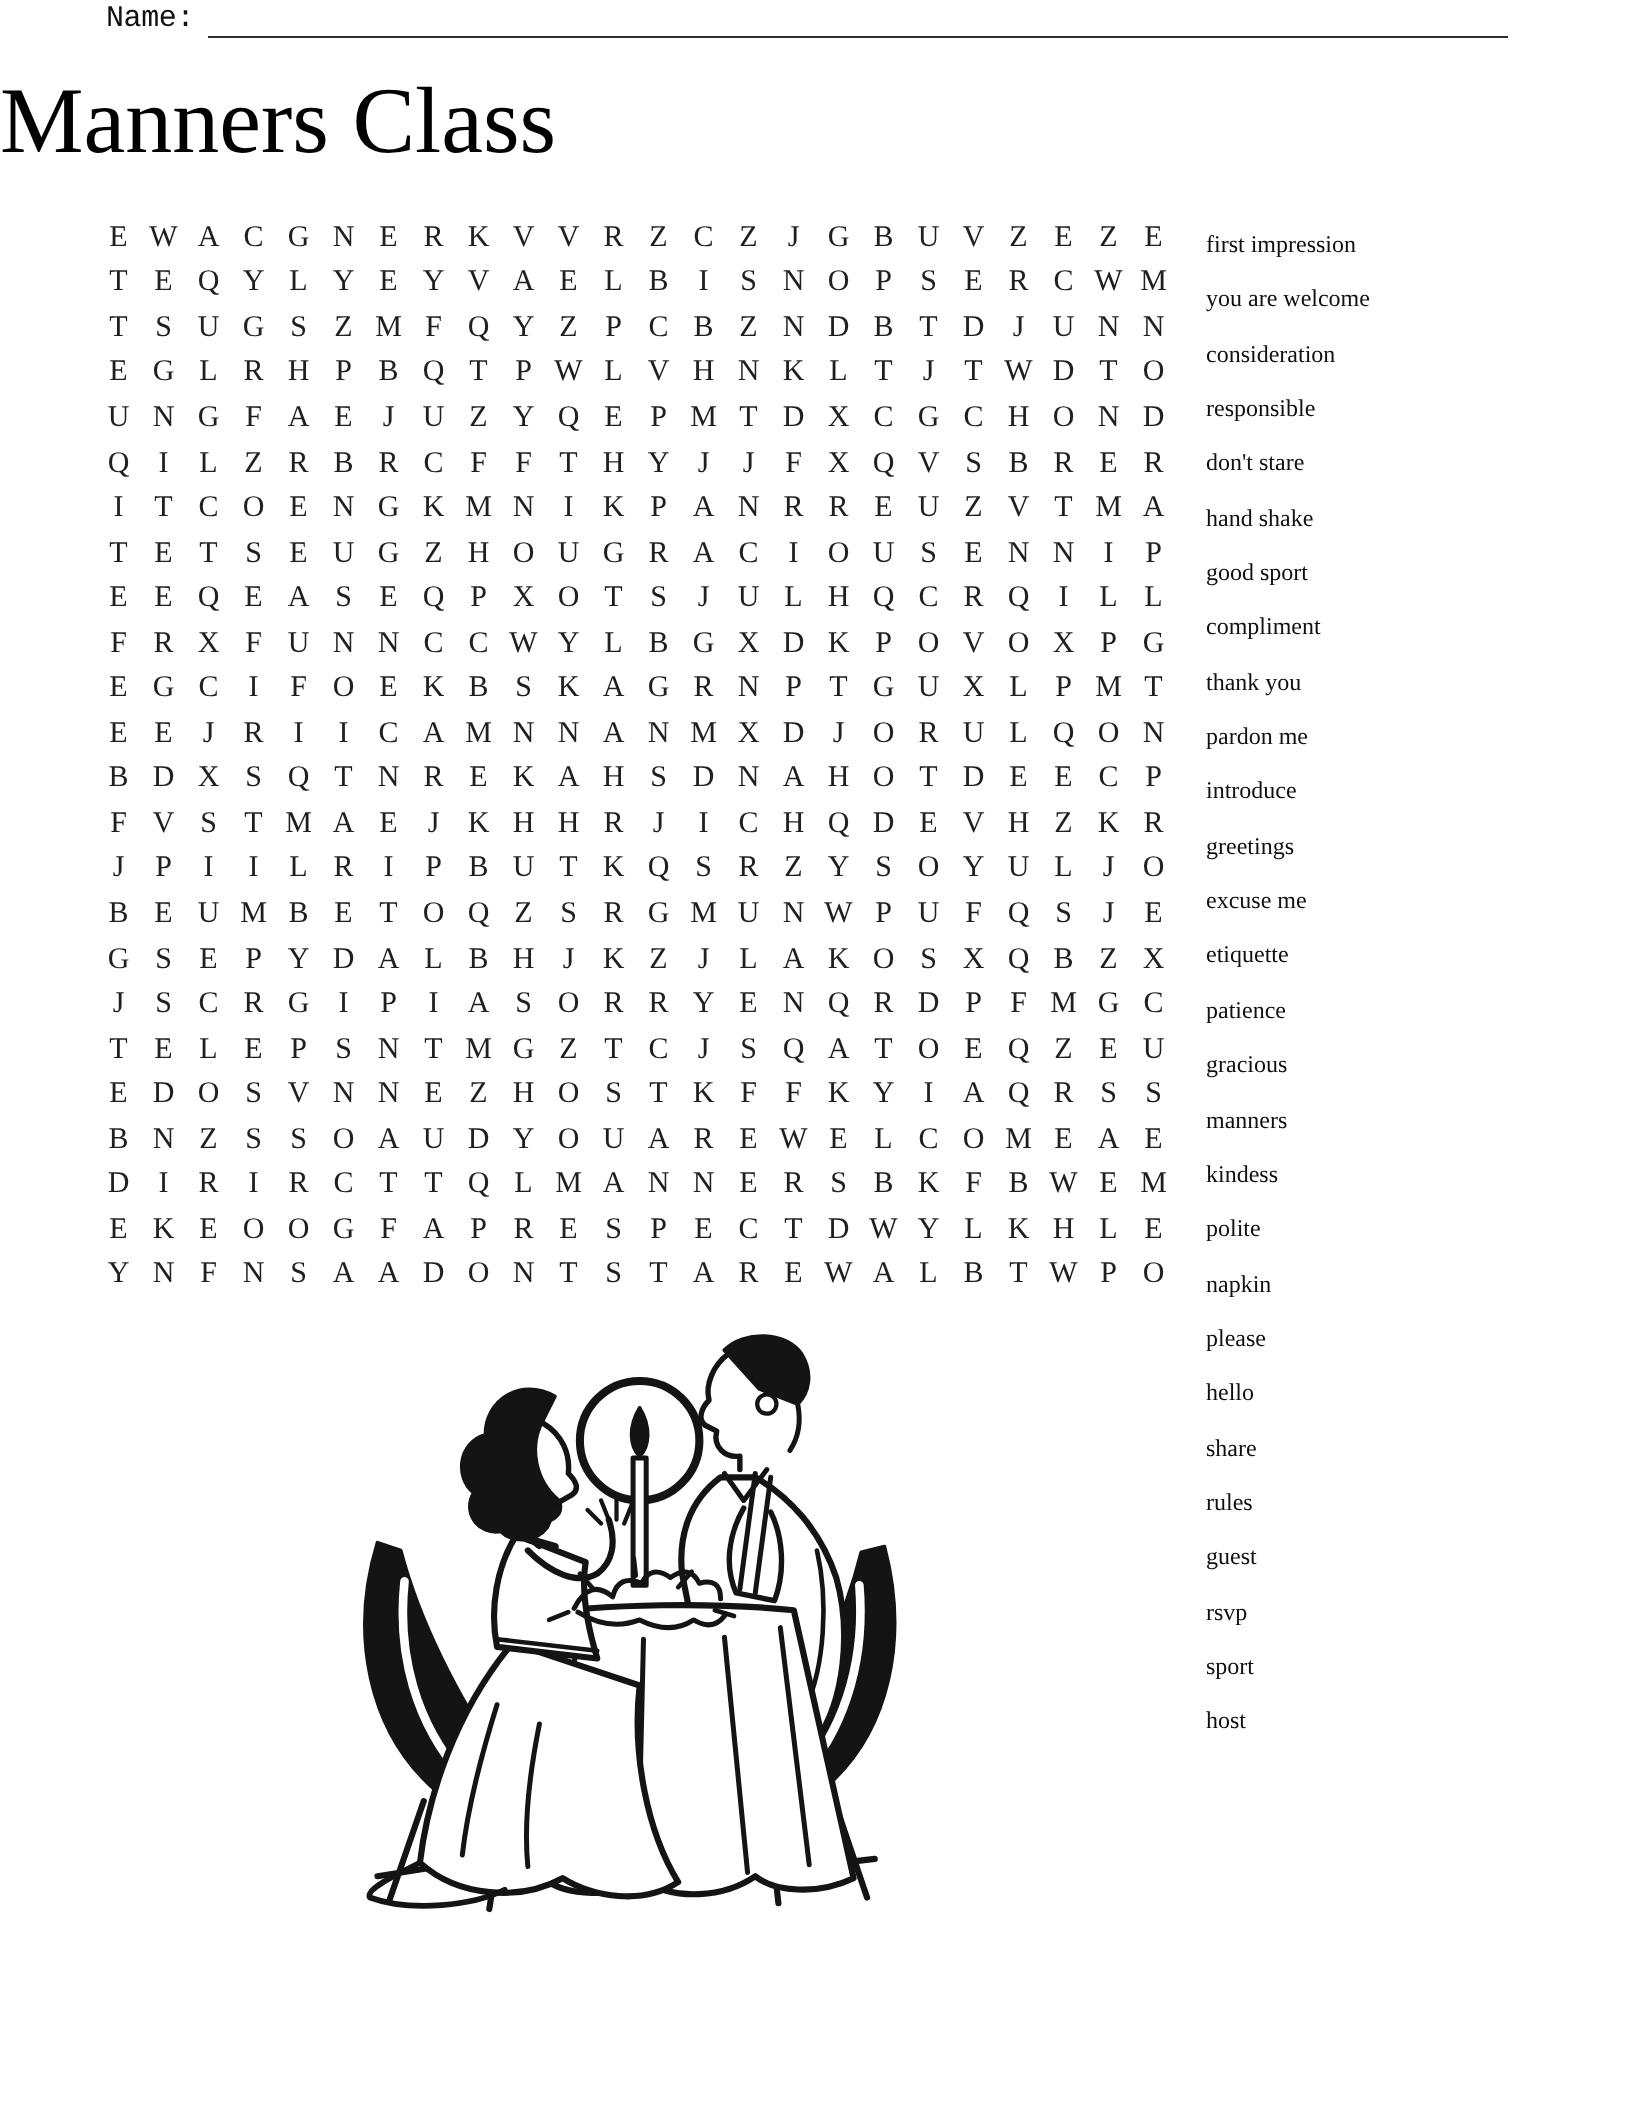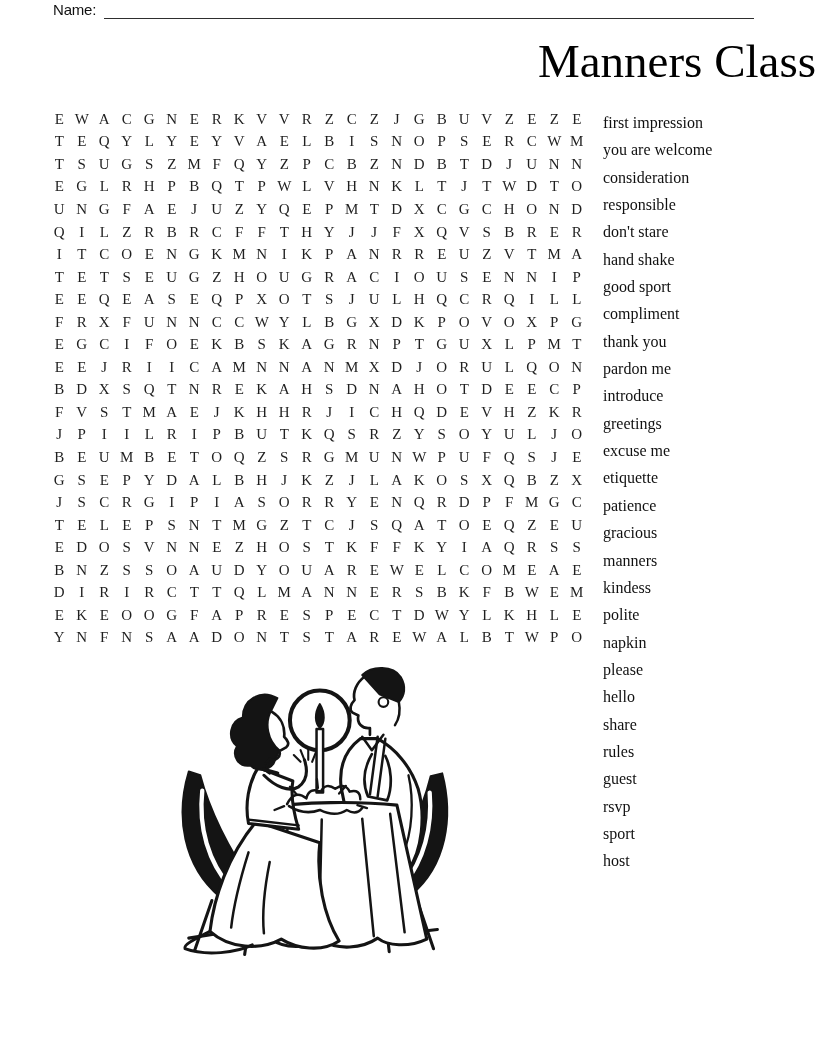--- a/index.html
+++ b/index.html
@@ -9,33 +9,33 @@
     position:relative;
     font-family:"Liberation Serif", serif;
     color:#1b1b1b;
     overflow:hidden;
   }
   .page { position:absolute; inset:0; background:#fff; }
 
   
   .name-label {
     position:absolute; left:53px; top:1px;
-    font-family:Liberation Sans, sans-serif;
+    font-family:Liberation Mono, monospace;
     font-size:15px; letter-spacing:-0.2px; color:#111;
   }
   .name-line {
     position:absolute; left:104px; top:2px;
     width:650px; height:17px;
     border-bottom:1.6px solid #2e2e2e;
   }
 
   
   .title {
     position:absolute; top:34px; left:0; width:100%;
-    text-align:right;
+    text-align:left;
     font-family:"Liberation Serif", serif;
     font-size:47px; font-weight:normal; color:#000;
   }
 
   
   .grid {
     position:absolute; left:48px; top:108px;
     display:grid;
     grid-template-columns:repeat(24, 22.5px);
     grid-auto-rows:22.55px;
@@ -46,21 +46,21 @@
     font-size:15px; color:#1f1f1f;
   }
 
   
   .words {
     position:absolute; left:603px; top:109px;
     list-style:none;
   }
   .words li {
     font-family:"Liberation Serif", serif;
-    font-size:16px; line-height:27.35px; color:#101010;
+    font-size:12px; line-height:27.35px; color:#101010;
   }
 
   
   .illustration {
     position:absolute; left:156px; top:658px;
     width:318px; height:302px;
   }
 </style>
 </head>
 <body>

